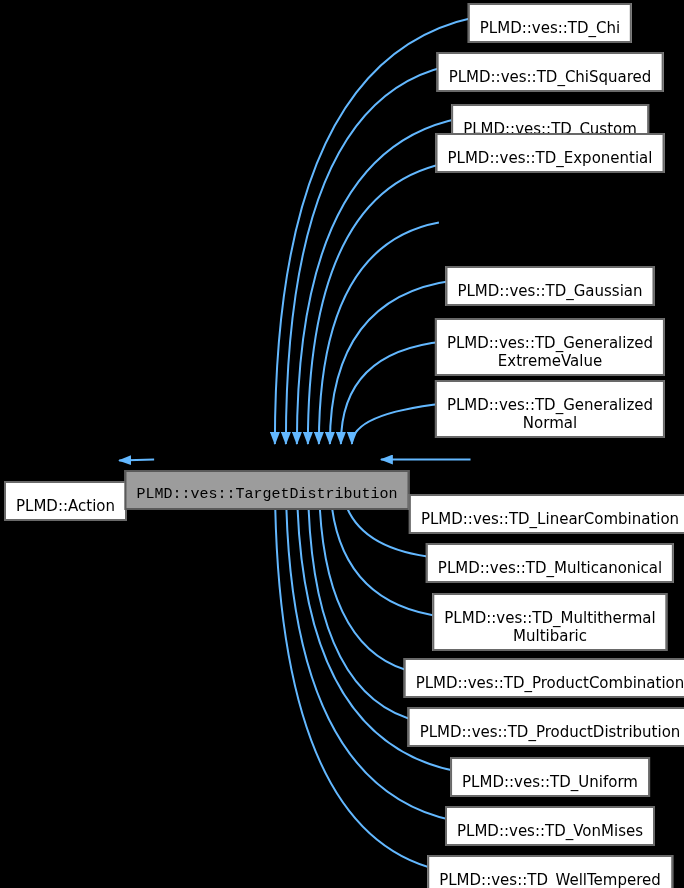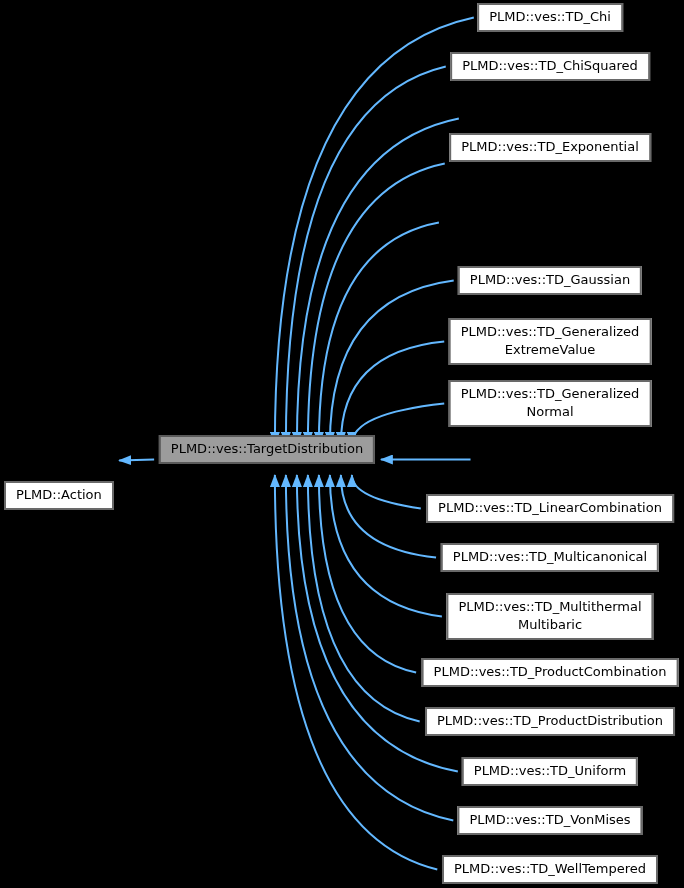--- a/index.html
+++ b/index.html
@@ -12,22 +12,22 @@
     background:var(--background);
     font-family:"DejaVu Sans", sans-serif;
   }
   #edges{position:absolute; left:0; top:0; width:684px; height:888px;}
   .node{
     position:absolute;
     box-sizing:border-box;
     background:var(--node-fill);
     border:2px solid var(--node-border);
     color:var(--text);
-    font-size:13px; line-height:18px;
-    padding:3px 10px 4px 10px;
+    font-size:15px; line-height:18px;
+    padding:14px 10px 4px 10px;
     white-space:pre-line;
     text-align:center;
     cursor:pointer;
   }
   .node.right{left:550px; transform:translateX(-50%);}
   .node.focus{
     background:var(--focus-fill);
     border-color:var(--focus-border);
     left:267px; transform:translateX(-50%);
     cursor:default;
@@ -61,24 +61,25 @@
         <path d="M 416.1328125 672.5 Q 318.8828125 652.75 318.8828125 475" fill="none" stroke="#63b8ff" stroke-width="2" marker-end="url(#arrowhead)"></path>
         <path d="M 419.6796875 721.5 Q 307.8828125 696.85 307.8828125 475" fill="none" stroke="#63b8ff" stroke-width="2" marker-end="url(#arrowhead)"></path>
         <path d="M 457.8515625 771.5 Q 296.8828125 741.85 296.8828125 475" fill="none" stroke="#63b8ff" stroke-width="2" marker-end="url(#arrowhead)"></path>
         <path d="M 453.296875 820.5 Q 285.8828125 785.95 285.8828125 475" fill="none" stroke="#63b8ff" stroke-width="2" marker-end="url(#arrowhead)"></path>
         <path d="M 437.296875 869.5 Q 274.8828125 830.05 274.8828125 475" fill="none" stroke="#63b8ff" stroke-width="2" marker-end="url(#arrowhead)"></path>
       </g>
   </svg>
 
   <div class="node base" id="node-action" style="left:4px; top:446px;margin-top:35px;">PLMD::Action</div>
 
-  <div class="node focus" id="node-target" style="top:435px;">PLMD::ves::TargetDistribution</div>
+  <div class="node focus" id="node-target" style="top:470px;font-family:Liberation Mono, monospace;">PLMD::ves::TargetDistribution</div>
 
   <div class="node right derived" style="top:3px">PLMD::ves::TD_Chi</div>
   <div class="node right derived" style="top:52px">PLMD::ves::TD_ChiSquared</div>
+  <div class="node right derived" style="top:104px">PLMD::ves::TD_Custom</div>
   <div class="node right derived" style="top:133px">PLMD::ves::TD_Exponential</div>
   <div class="node right derived" style="top:266px">PLMD::ves::TD_Gaussian</div>
   <div class="node right derived" style="top:318px">PLMD::ves::TD_Generalized
 ExtremeValue</div>
   <div class="node right derived" style="top:380px">PLMD::ves::TD_Generalized
 Normal</div>
   <div class="node right derived" style="top:494px">PLMD::ves::TD_LinearCombination</div>
   <div class="node right derived" style="top:543px">PLMD::ves::TD_Multicanonical</div>
   <div class="node right derived" style="top:593px">PLMD::ves::TD_Multithermal
 Multibaric</div>

